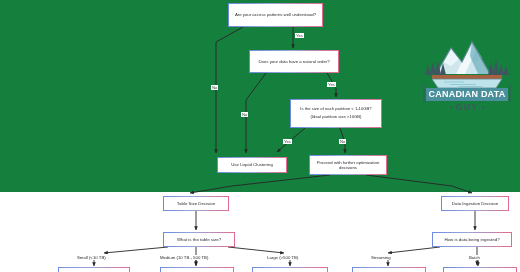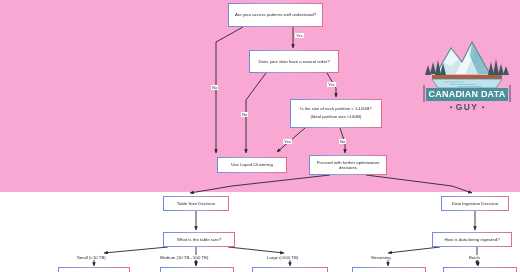--- a/index.html
+++ b/index.html
@@ -6,21 +6,21 @@
   html, body {
     margin: 0; padding: 0;
     width: 520px; height: 272px;
     background: #ffffff;
     font-family: "Liberation Sans", sans-serif;
     overflow: hidden;
   }
   #canvas {
     position: relative;
     width: 520px; height: 192px;
-    background: #f9a8d4;
+    background: #15803d;
   }
   #edges {
     position: absolute; left: 0; top: 0;
     width: 520px; height: 272px;
     pointer-events: none;
   }
   .node {
     position: absolute;
     display: flex;
     align-items: center;

